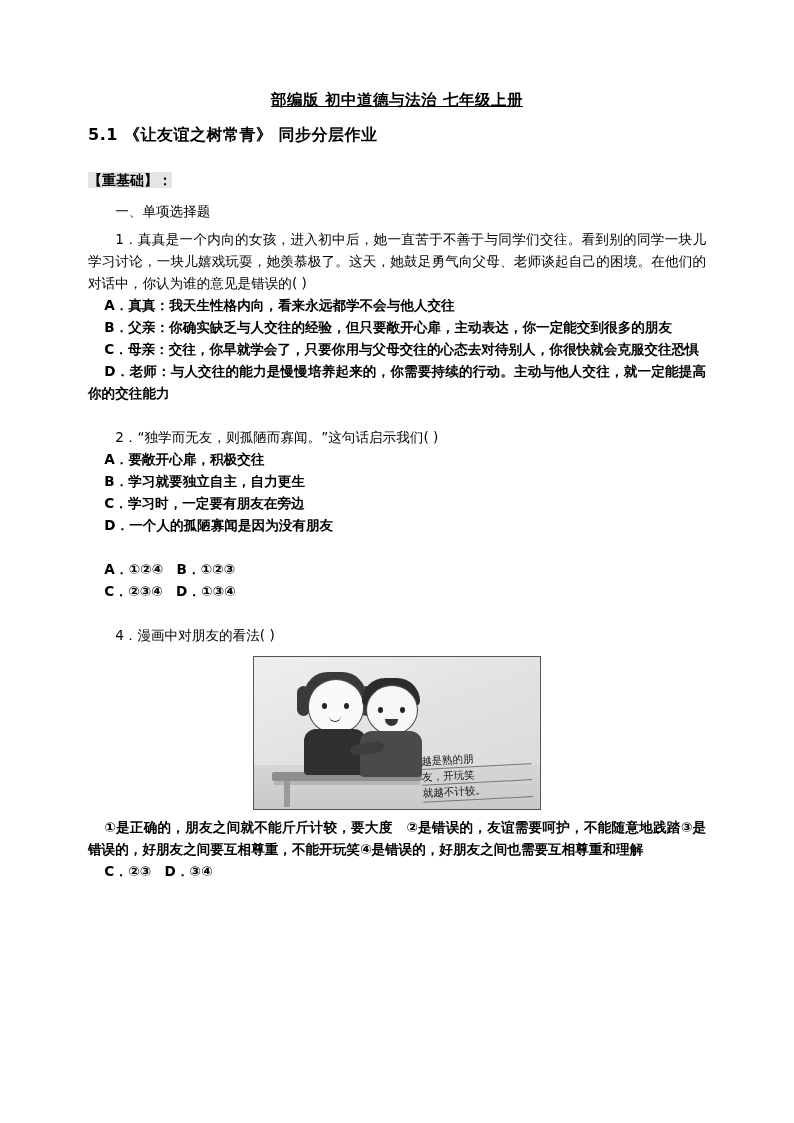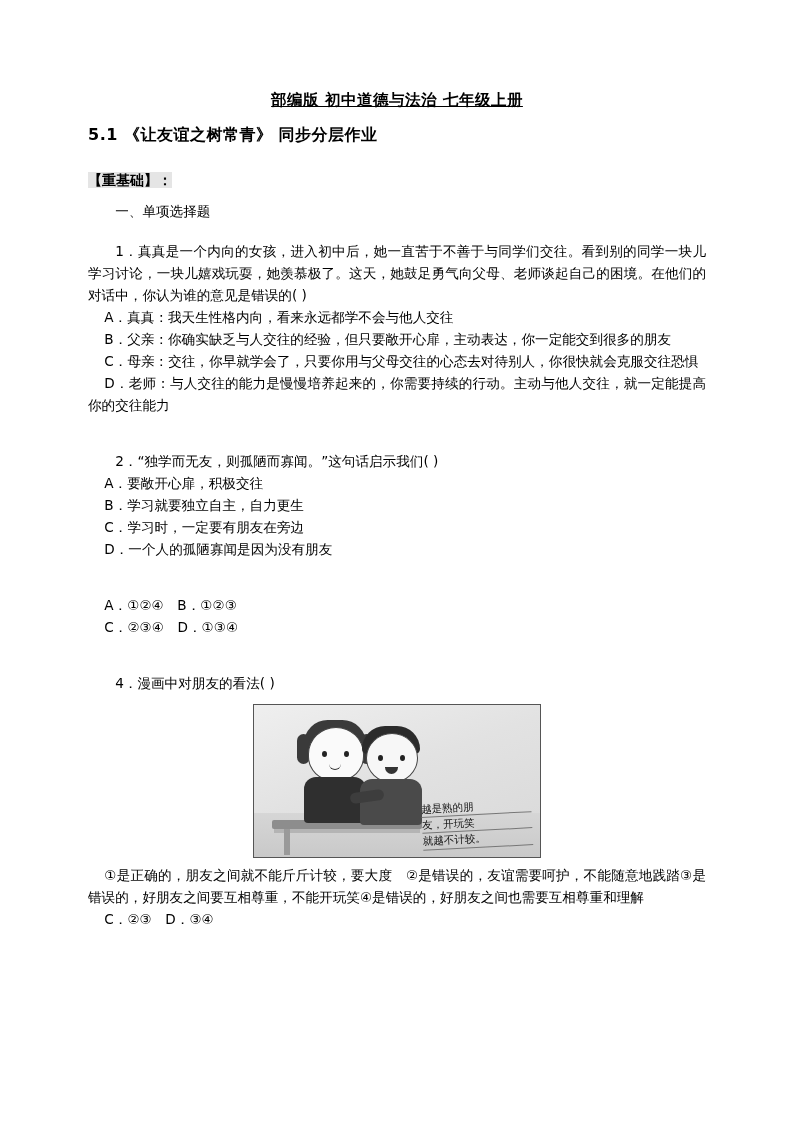--- a/index.html
+++ b/index.html
@@ -38,32 +38,33 @@
   }
   .section-head {
     margin-top: 26px;
     font-size: 14px;
     font-weight: bold;
   }
   .hl {
     background: #e5e5e5;
   }
   .q-block {
-    margin-top: 18px;
+    margin-top: 6px;
   }
   .line {
     font-size: 13.6px;
     line-height: 1.62;
     text-align: justify;
   }
   .indent {
     text-indent: 2em;
   }
   .small-indent {
     text-indent: 1.2em;
+    font-weight: bold;
   }
   .spacer-sm { height: 10px; }
   .spacer-md { height: 16px; }
   .figure-wrap {
     margin: 10px 0 6px 0;
     display: flex;
     justify-content: center;
   }
   .figure-box {
     width: 286px;

